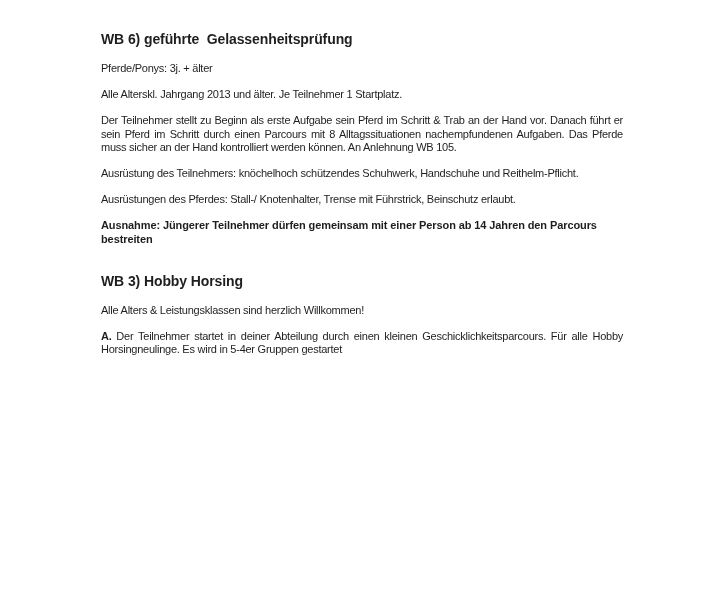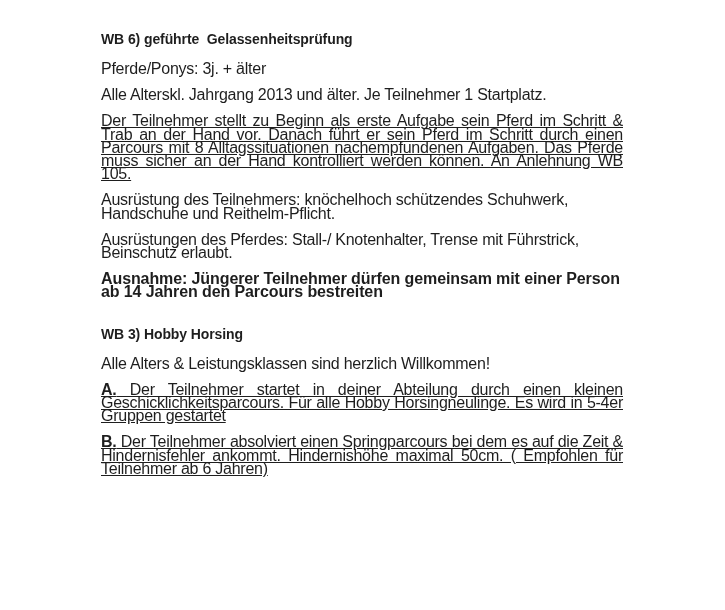--- a/index.html
+++ b/index.html
@@ -27,28 +27,27 @@
   }
   h1.doc-heading {
     font-size: 14px;
     line-height: 16px;
     font-weight: bold;
     margin: 0 0 15px 0;
     white-space: pre-wrap;
     letter-spacing: -0.1px;
   }
   p.doc-par {
-    font-size: 16px;
+    font-size: 11px;
     line-height: 13.2px;
     letter-spacing: -0.25px;
     margin: 0 0 13px 0;
   }
   p.justified {
     text-align: justify;
-    text-decoration: underline;
   }
   p.bold-par {
     font-weight: bold;
     letter-spacing: -0.1px;
   }
   .lead-label {
     font-weight: bold;
   }
   section.doc-section {
     margin: 0;
@@ -79,17 +78,16 @@
       <p class="doc-par bold-par">Ausnahme: Jüngerer Teilnehmer dürfen gemeinsam mit einer Person ab 14 Jahren den Parcours bestreiten</p>
     </section>
 
     <section class="doc-section second">
       <h1 class="doc-heading">WB 3) Hobby Horsing</h1>
 
       <p class="doc-par">Alle Alters &amp; Leistungsklassen sind herzlich Willkommen!</p>
 
       <p class="doc-par justified"><span class="lead-label">A.</span><span> Der Teilnehmer startet in deiner Abteilung durch einen kleinen Geschicklichkeitsparcours. Für alle Hobby Horsingneulinge. Es wird in 5-4er Gruppen gestartet</span></p>
 
-      <p class="doc-par justified"><span class="lead-label">B.</span><span> Der Teilnehmer absolviert einen Springparcours bei dem es auf die Zeit &amp; Hindernisfehler ankommt. Hindernishöhe maximal 50cm. ( Empfohlen für Teilnehmer ab 6 Jahren)</span></p>
     </section>
 
   </div>
 </div>
 
 </body></html>

